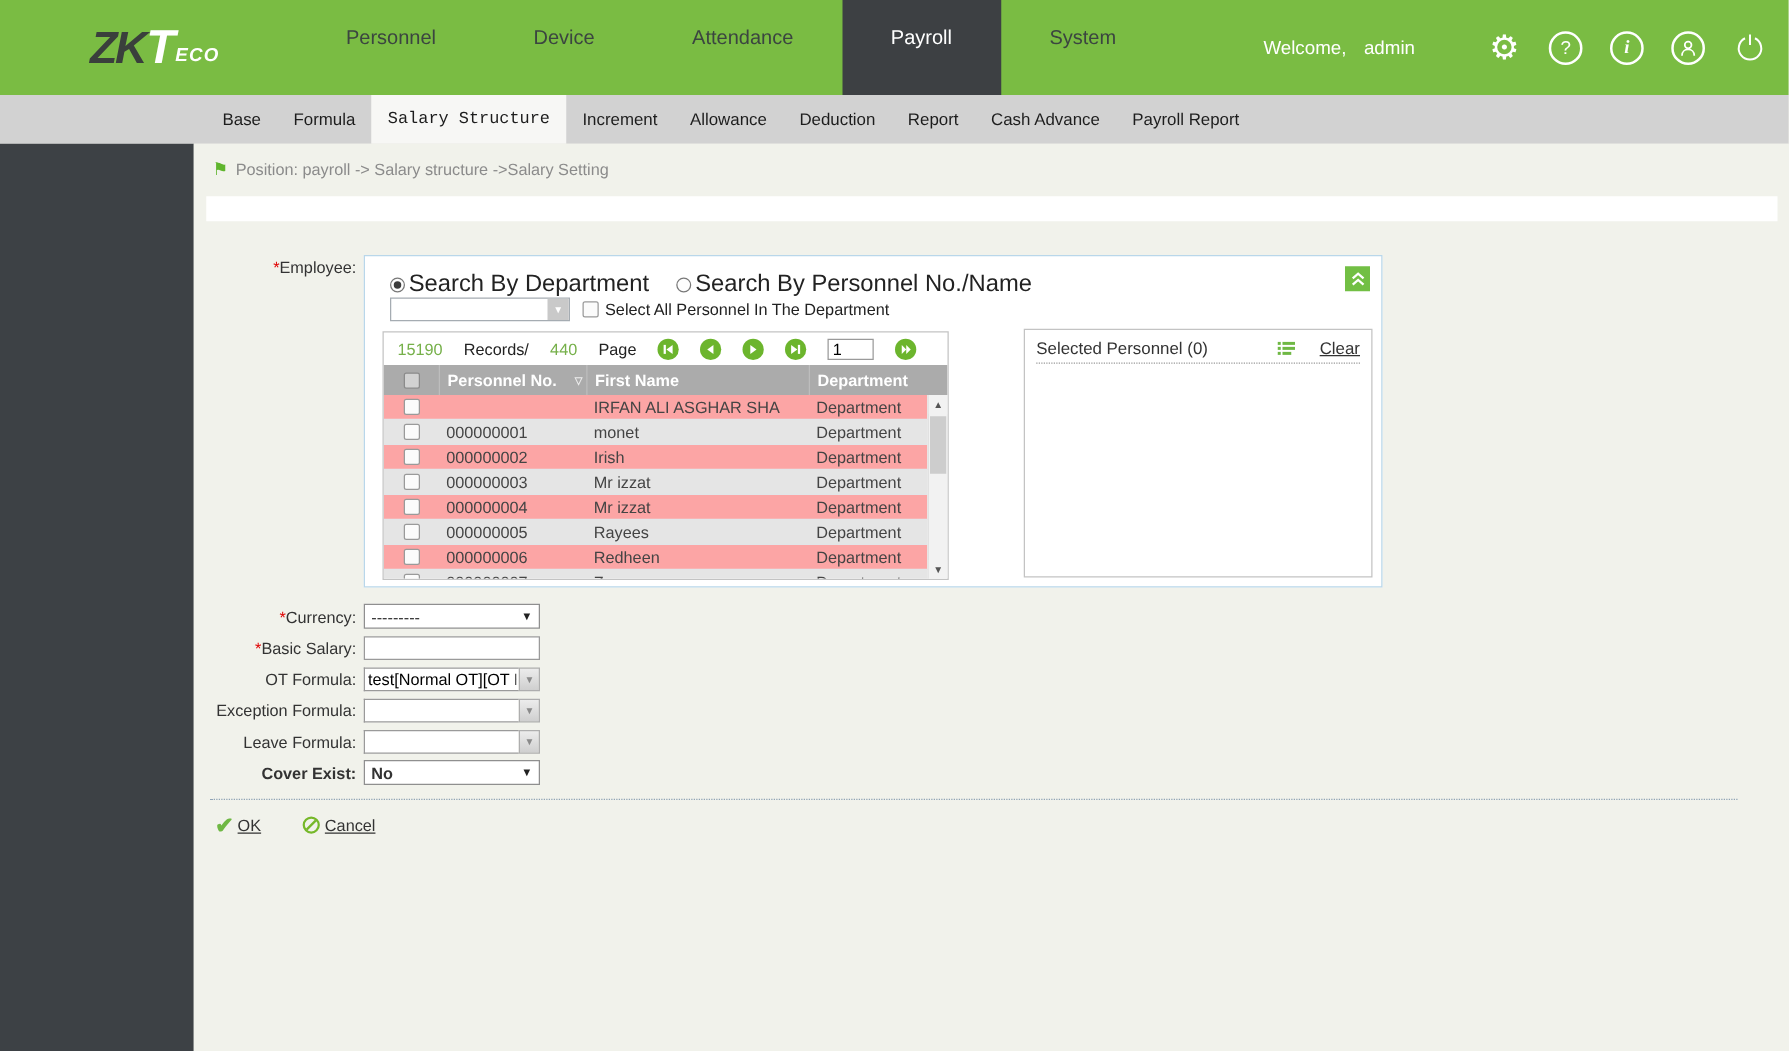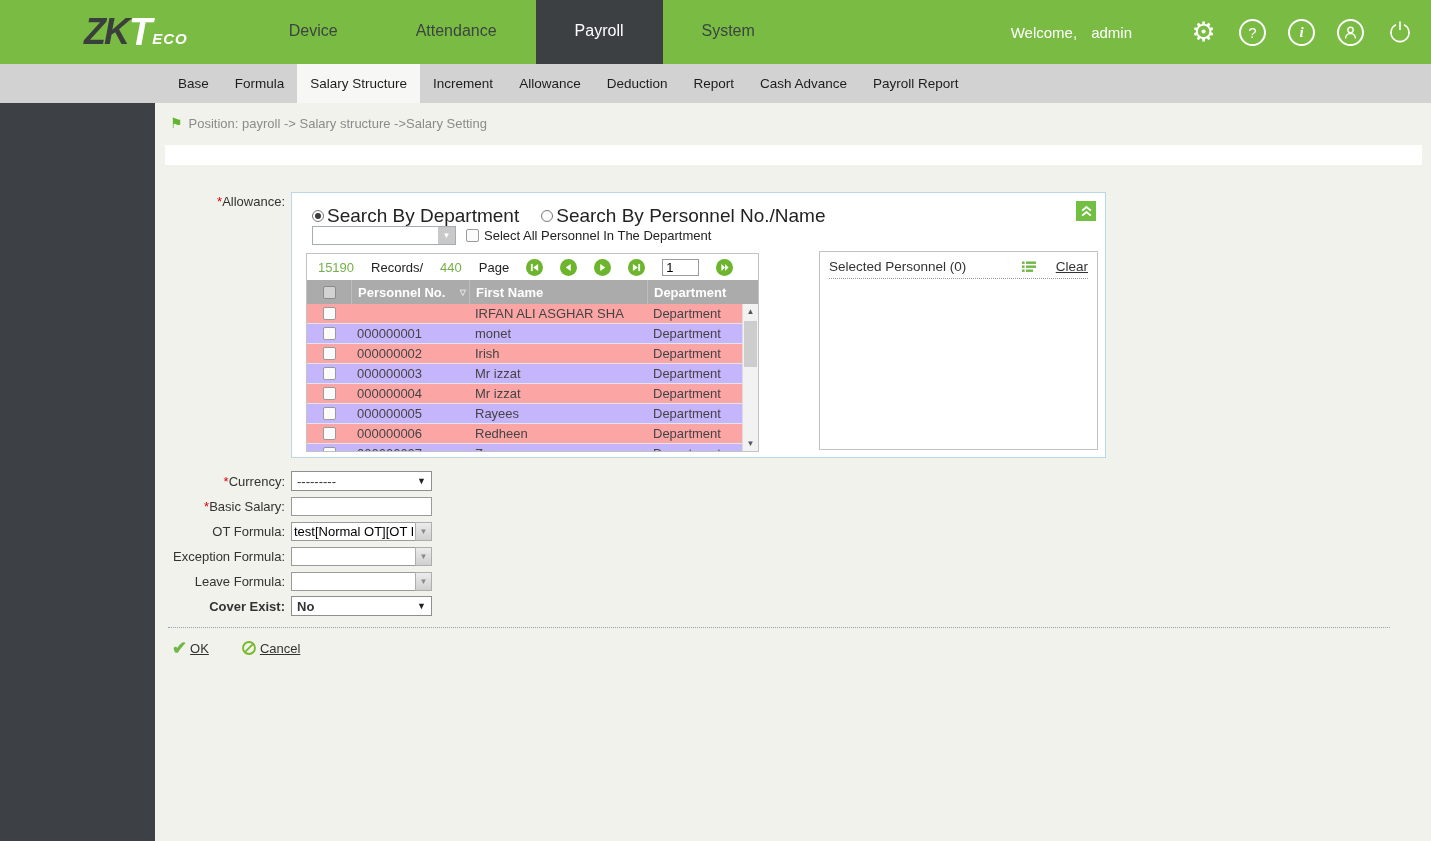--- a/index.html
+++ b/index.html
@@ -2,39 +2,39 @@
 <html><head>
 <meta charset="utf-8">
 <style>
   * { box-sizing: border-box; margin: 0; padding: 0; }
   body {
     width: 1431px; height: 841px; overflow: hidden;
     font-family: "Liberation Sans", sans-serif;
     background: #f1f2eb; color: #333;
   }
   
-  .topbar { height: 64px; background: #7abc43; display: flex; align-items: stretch; padding-left: 12px; }
+  .topbar { height: 76px; background: #7abc43; display: flex; align-items: stretch; }
   .logo { margin-left: 72px; display: flex; align-items: center; font-style: italic; font-weight: bold; user-select: none; }
   .logo .zk { color: #3a3f3c; font-size: 36px; letter-spacing: -2px; }
   .logo .t  { color: #fff; font-size: 38px; margin-left: 1px; }
   .logo .eco{ color: #fff; font-size: 15px; letter-spacing: 1px; margin-top: 12px; }
   .top-nav { display: flex; margin-left: 62px; }
   .nav-item { line-height: 62px; padding: 0 39px; font-size: 16px; color: #3b4540; cursor: pointer; }
   .nav-item.active { background: #3d4043; color: #fff; }
   .top-right { margin-left: auto; display: flex; align-items: center; margin-right: 18px; color: #fff; text-align: center; }
   .welcome { font-size: 15px; }
   .username { font-size: 15px; margin-left: 14px; margin-right: 36px; }
   .tb-icon { width: 27px; height: 27px; margin-left: 22px; display: flex; align-items: center; justify-content: center; cursor: pointer; }
   .tb-icon.gear { font-size: 27px; line-height: 27px; color: #fff; }
   .tb-icon.circle { border: 2px solid #fff; border-radius: 50%; font-size: 15px; color: #fff; }
   .tb-icon.circle.info { font-style: italic; font-weight: bold; font-family: "Liberation Serif", serif; }
   
   .subnav { height: 39px; background: #d2d2d2; display: flex; padding-left: 165px; }
   .subtab { line-height: 39px; padding: 0 13px; font-size: 13.5px; color: #1d1d1d; cursor: pointer; white-space: nowrap; }
-  .subtab.active { background: #f7f7f5; }
+  .subtab.active { background: #f7f7f5; font-family: Liberation Mono, monospace; }
   
   .main { display: flex; height: 740px; }
   .sidebar { width: 155px; background: #3d4145; }
   .content { position: relative; flex: 1; background: #f1f2eb; }
   .breadcrumb { position: absolute; top: 12px; left: 15px; font-size: 13px; color: #8b8b8b; display: flex; align-items: center; }
   .flag { color: #5fb52d; font-size: 14px; margin-right: 6px; }
   .whitebar { position: absolute; left: 10px; right: 9px; top: 42px; height: 20px; background: #fff; }
   .lab { font-size: 13px; color: #333; }
   .star { color: #e00000; }
   .emp-label { position: absolute; top: 91px; left: 0; width: 130px; text-align: right; }
@@ -58,21 +58,21 @@
   .page-input { width: 37px; height: 17px; border: 1px solid #9a9a9a; font-size: 13px; padding-left: 3px; font-family: inherit; }
   .size-select { width: 47px; height: 19px; border: 1px solid #8f8f8f; background: #fff; display: inline-flex; align-items: center; justify-content: space-between; padding: 0 4px; font-size: 13px; cursor: pointer; margin-left: 8px; }
   .arrow-glyph { font-size: 9px; color: #222; }
   .grid-head { display: grid; grid-template-columns: 44px 118px 178px 95px; height: 24px; background: #ababab; color: #fff; font-size: 13px; font-weight: bold; }
   .grid-head .hc { display: flex; align-items: center; padding-left: 6px; border-left: 1px solid #bdbdbd; overflow: hidden; }
   .grid-head .hc:first-child { border-left: none; justify-content: center; padding-left: 0; }
   .grid-head .cb { background: #d2d2d2; border-color: #8b8b8b; }
   .sort { margin-left: auto; margin-right: 3px; font-size: 8px; color: #ececec; }
   .grid-rows { position: relative; height: 147px; overflow: hidden; width: 435px; }
   .grow { display: grid; grid-template-columns: 44px 118px 178px 95px; height: 20px; font-size: 13px; color: #444; border-bottom: 1px solid #e2e5e8; background: #fca5a5; cursor: default; }
-  .grow.alt { background: #c4b5fd; }
+  .grow.alt { background: #e5e5e5; }
   .grow .c { line-height: 19px; padding-left: 6px; white-space: nowrap; overflow: hidden; }
   .grow .c.ck { display: flex; align-items: center; justify-content: center; padding-left: 0; }
   .vscroll { position: absolute; top: 50px; right: 0; bottom: 0; width: 16px; background: #f2f2f2; border-left: 1px solid #dcdcdc; }
   .varr { position: absolute; left: 0; width: 15px; height: 15px; font-size: 8px; color: #555; display: flex; align-items: center; justify-content: center; cursor: pointer; background: #f2f2f2; }
   .varr.up { top: 0; } .varr.down { bottom: 0; }
   .vthumb { position: absolute; left: 1px; top: 17px; width: 13px; height: 46px; background: #cdcdcd; cursor: grab; }
   
   .sel-box { position: absolute; left: 527px; top: 58px; width: 279px; height: 199px; border: 1px solid #c3c3c3; background: #fff; }
   .sel-head { margin: 7px 9px 0 9px; padding-bottom: 4px; border-bottom: 1px dotted #9a9a9a; display: flex; align-items: center; justify-content: space-between; font-size: 13.5px; color: #333; }
   .clear-link { display: flex; align-items: center; gap: 4px; cursor: pointer; }
@@ -94,20 +94,21 @@
 </head>
 <body>
 
 <header class="topbar">
   <div class="logo">
     <span class="zk">ZK</span>
       <span class="t">T</span>
       <span class="eco">ECO</span>
   </div>
   <nav class="top-nav">
+      <div class="nav-item">Personnel</div>
       <div class="nav-item">Device</div>
       <div class="nav-item">Attendance</div>
       <div class="nav-item active">Payroll</div>
       <div class="nav-item">System</div>
     </nav>
   <div class="top-right">
     <span class="welcome">Welcome,</span>
     <span class="username">admin</span>
     <span class="tb-icon gear">⚙</span>
     <span class="tb-icon circle">?</span>
@@ -144,21 +145,21 @@
   <section class="content">
 
     <div class="breadcrumb">
       <span class="flag">⚑</span>
       <span>Position: payroll -&gt; Salary structure -&gt;Salary Setting</span>
     </div>
 
     <div class="whitebar"></div>
 
     <div class="emp-label lab">
-      <span class="star">*</span><span>Allowance:</span>
+      <span class="star">*</span><span>Employee:</span>
     </div>
 
     <div class="panel">
       <div class="radio-row">
         <span class="radio sel"></span>
         <span class="radio-lab">Search By Department</span>
         <span class="radio"></span>
         <span class="radio-lab">Search By Personnel No./Name</span>
       </div>
       <div class="dd-row">

